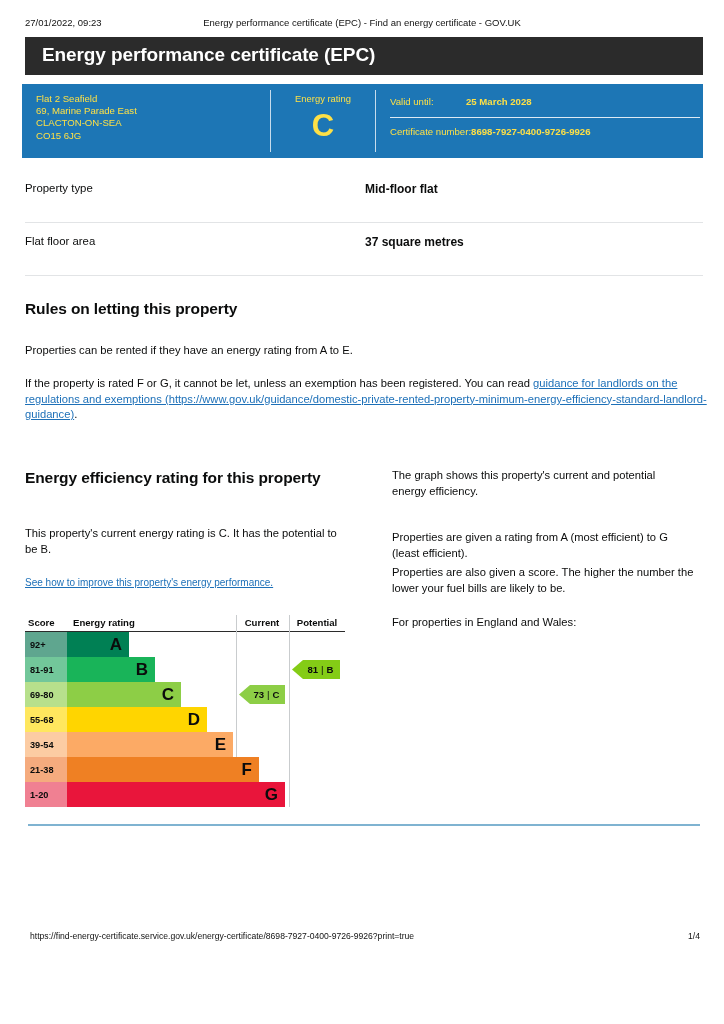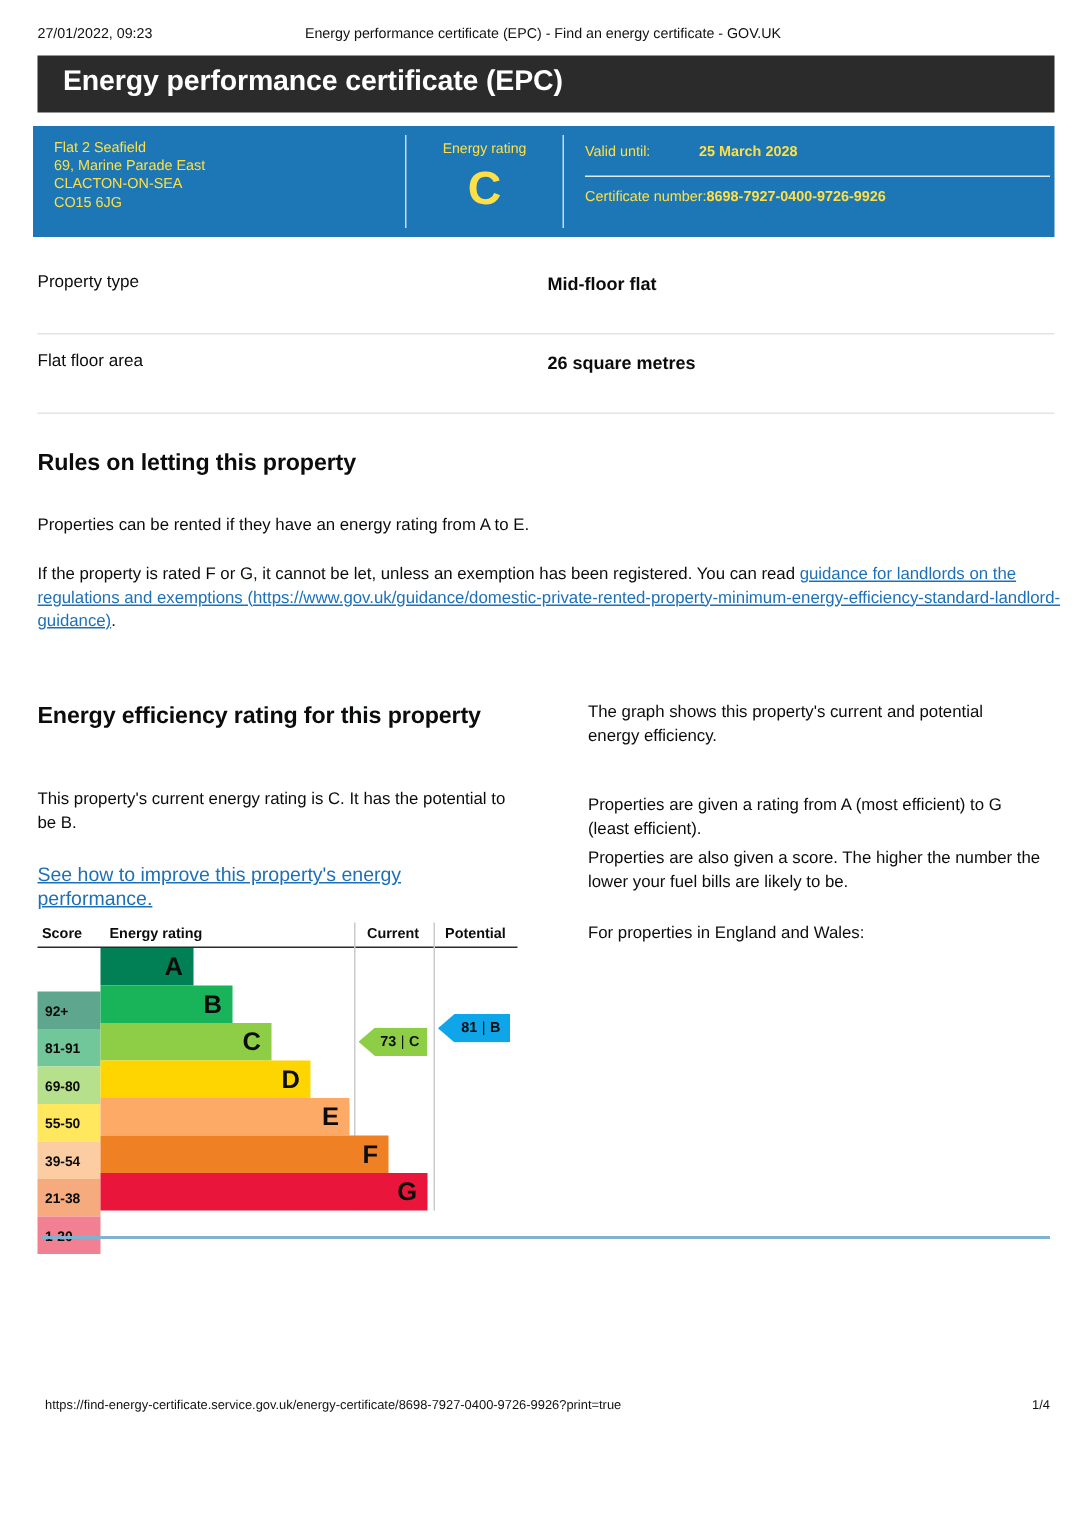--- a/index.html
+++ b/index.html
@@ -210,21 +210,21 @@
   #eff-p1 {
     left: 25px;
     top: 526px;
     width: 320px;
   }
   #eff-link {
     position: absolute;
     left: 25px;
     top: 575px;
     width: 300px;
-    font-size: 13px;
+    font-size: 10px;
     line-height: 15.5px;
   }
   #graph-p1 { left: 392px; top: 468px; width: 300px; }
   #graph-p2 { left: 392px; top: 530px; width: 305px; }
   #graph-p3 { left: 392px; top: 565px; width: 305px; }
   #graph-p4 { left: 392px; top: 615px; width: 305px; }
   #graph-p5 { left: 392px; top: 646px; width: 305px; }
 
   
   .epc-chart {
@@ -287,21 +287,20 @@
     top: 0;
     width: 42px;
     height: 25px;
     font-size: 9.2px;
     font-weight: bold;
     color: #0b0c0c;
     display: flex;
     align-items: center;
     padding-left: 5px;
     box-sizing: border-box;
-    margin-top: 29px;
   }
   .epc-bar {
     position: absolute;
     left: 42px;
     top: 0;
     height: 25px;
     display: flex;
     align-items: center;
     justify-content: flex-end;
     box-sizing: border-box;
@@ -410,21 +409,21 @@
     <span class="lbl-inline">Certificate number:</span><span class="val">8698-7927-0400-9726-9926</span>
   </div>
 </div>
 
 <div class="detail-row" id="row-property-type">
   <span class="dr-label">Property type</span>
   <span class="dr-value">Mid-floor flat</span>
 </div>
 <div class="detail-row" id="row-floor-area">
   <span class="dr-label">Flat floor area</span>
-  <span class="dr-value">26 square metres</span>
+  <span class="dr-value">37 square metres</span>
 </div>
 
 <h2 class="section-h2" id="rules-heading" style="margin:0;">Rules on letting this property</h2>
 <p class="body-p" id="rules-p1" style="margin:0;">Properties can be rented if they have an energy rating from A to E.</p>
 <p class="body-p" id="rules-p2" style="margin:0;">
   <span>If the property is rated F or G, it cannot be let, unless an exemption has been registered. You can read </span><a class="gov-link" href="#">guidance for landlords on the regulations and exemptions (https://www.gov.uk/guidance/domestic-private-rented-property-minimum-energy-efficiency-standard-landlord-guidance)</a><span>.</span>
 </p>
 
 <h2 class="section-h2" id="eff-heading" style="margin:0;">Energy efficiency rating for this property</h2>
 <p class="body-p" id="eff-p1" style="margin:0;">This property's current energy rating is C. It has the potential to be B.</p>
@@ -453,39 +452,39 @@
         <div class="epc-score" style="background: rgb(95, 166, 143);">92+</div>
         <div class="epc-bar" style="width: 62px; background: rgb(0, 128, 84);">
           <span class="epc-letter" style="color: rgb(11, 12, 12);">A</span>
         </div>
       </div>
       <div class="epc-row">
         <div class="epc-score" style="background: rgb(114, 199, 154);">81-91</div>
         <div class="epc-bar" style="width: 88px; background: rgb(25, 180, 89);">
           <span class="epc-letter" style="color: rgb(11, 12, 12);">B</span>
         </div>
-        <div class="epc-marker marker-potential" style="background: #0ea5e9; top: 19px;">
+        <div class="epc-marker marker-potential" style="background: #84cc16; top: 3px;">
           <span class="m-score">81</span>
           <span class="m-sep">|</span>
           <span class="m-band">B</span>
         </div>
       </div>
       <div class="epc-row">
         <div class="epc-score" style="background: rgb(183, 224, 140);">69-80</div>
         <div class="epc-bar" style="width: 114px; background: rgb(141, 206, 70);">
           <span class="epc-letter">C</span>
         </div>
         <div class="epc-marker marker-current" style="background: rgb(141, 206, 70); top: 3px;">
           <span class="m-score">73</span>
           <span class="m-sep">|</span>
           <span class="m-band">C</span>
         </div>
       </div>
       <div class="epc-row">
-        <div class="epc-score" style="background: rgb(255, 231, 94);">55-50</div>
+        <div class="epc-score" style="background: rgb(255, 231, 94);">55-68</div>
         <div class="epc-bar" style="width: 140px; background: rgb(255, 213, 0);">
           <span class="epc-letter">D</span>
         </div>
       </div>
       <div class="epc-row">
         <div class="epc-score" style="background: rgb(252, 204, 163);">39-54</div>
         <div class="epc-bar" style="width: 166px; background: rgb(252, 170, 101);">
           <span class="epc-letter">E</span>
         </div>
       </div>

